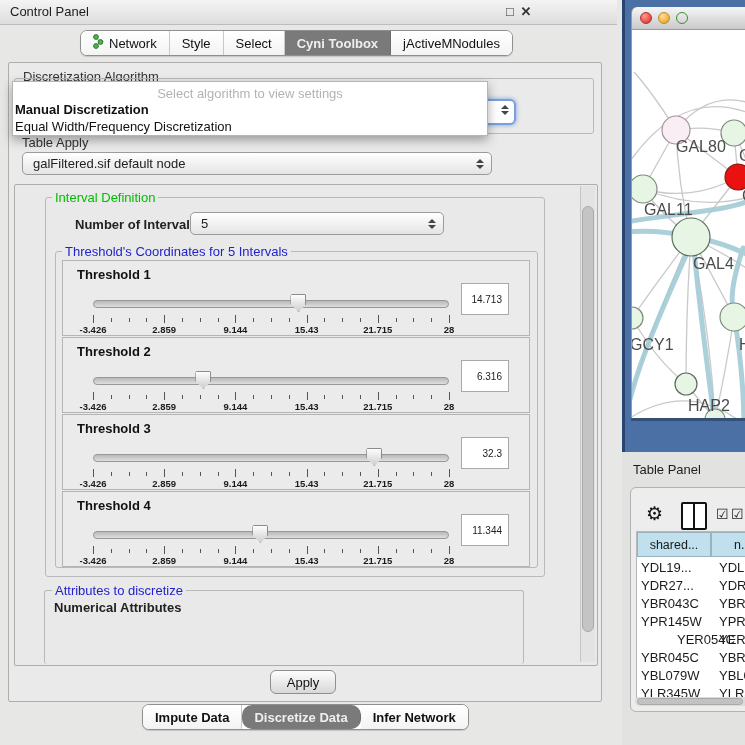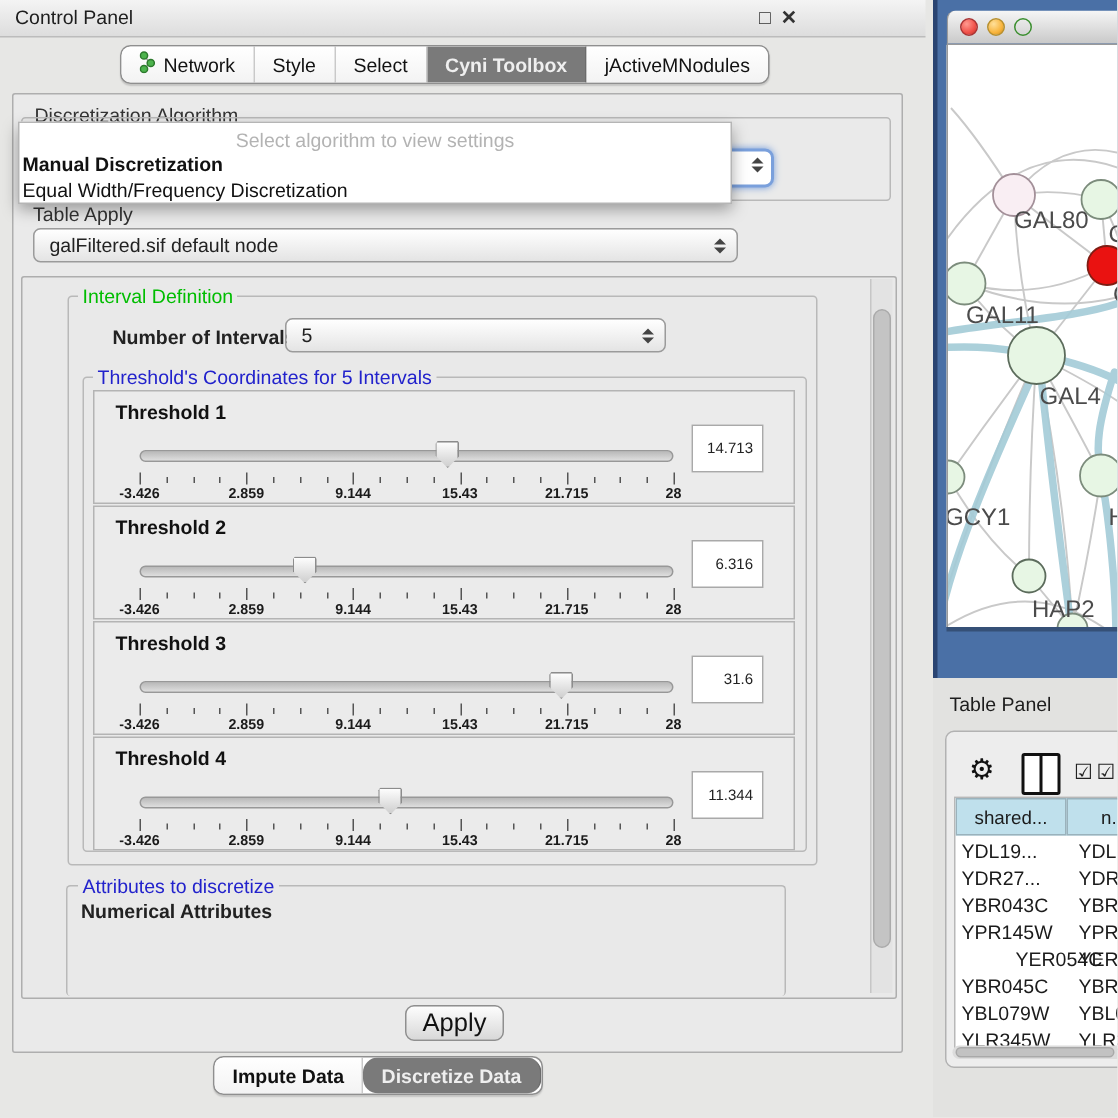--- a/index.html
+++ b/index.html
@@ -45,21 +45,21 @@
   .tick.major{top:0;height:8px;}
   .ticklabels{position:absolute;left:0;top:9px;width:100%;height:11px;}
   .ticklabel{position:absolute;transform:translateX(-50%);font-size:9.5px;font-weight:bold;color:#1a1a1a;white-space:nowrap;}
   .valuebox{position:absolute;left:398px;top:22px;width:48px;height:32px;background:#fff;border:1px solid #a9a9a9;font-size:10px;display:flex;align-items:center;justify-content:flex-end;padding-right:6px;box-sizing:border-box;}
   
   .listbox{background:#fff;border:1px solid #b8b8b8;overflow:hidden;}
   .listitem{font-size:13px;color:#222;padding:0 0 0 14px;height:15.5px;line-height:15.5px;white-space:nowrap;}
   .vscroll{background:#e3e3e3;border-left:1px solid #c6c6c6;}
   .vthumb{position:absolute;left:1px;right:1px;border-radius:6px;background:#c4c4c4;border:1px solid #ababab;}
   
-  .pushbtn{background:linear-gradient(#fdfdfd,#d8d8d8);border:1px solid #8f8f8f;border-radius:6px;font-size:17px;color:#111;display:flex;align-items:center;justify-content:center;text-align:center;}
+  .pushbtn{background:linear-gradient(#fdfdfd,#d8d8d8);border:1px solid #8f8f8f;border-radius:6px;font-size:13px;color:#111;display:flex;align-items:center;justify-content:center;text-align:center;}
   
   .blueframe{left:622px;top:0;width:123px;height:452px;background:#4a70a6;border-left:3px solid #2a4472;box-sizing:border-box;}
   .macbar{left:631px;top:7px;width:114px;height:23px;background:linear-gradient(#f6f6f6,#c9c9c9);border-bottom:1px solid #999;border-top-left-radius:6px;border-left:1px solid #9a9a9a;box-sizing:border-box;}
   .light{position:absolute;top:5px;width:12px;height:12px;border-radius:50%;box-sizing:border-box;}
   .canvas{left:631px;top:30px;width:114px;height:388px;background:#fff;overflow:hidden;border-left:1px solid #9a9a9a;box-sizing:border-box;}
   .canvshadow{left:631px;top:418px;width:114px;height:3px;background:#253650;opacity:.55;}
   .tp-bg{left:622px;top:452px;width:123px;height:293px;background:#e2e2e0;}
   .tp-title{position:absolute;left:11px;top:10px;font-size:13px;color:#1d1d1d;}
   .tp-panel{left:630px;top:487px;width:120px;height:225px;background:#ededed;border:1px solid #b2b2b2;border-top-left-radius:6px;border-bottom-left-radius:6px;box-sizing:border-box;}
   .gear{font-size:19px;color:#111;line-height:19px;}
@@ -278,21 +278,21 @@
         <div class="ticklabels">
           <b class="ticklabel" style="left: 0%;">-3.426</b>
           <b class="ticklabel" style="left: 20%;">2.859</b>
           <b class="ticklabel" style="left: 40%;">9.144</b>
           <b class="ticklabel" style="left: 60%;">15.43</b>
           <b class="ticklabel" style="left: 80%;">21.715</b>
           <b class="ticklabel" style="left: 100%;">28</b>
         </div>
       </div>
     <div class="valuebox">
-        <span>31.6</span>
+        <span>32.3</span>
       </div>
   </div>
   <div class="throw" style="top:491px;">
     <div class="tlabel">Threshold 4</div>
     <div class="sliderzone">
         <div class="track"></div>
         <div class="thumb" style="left: 159.318px;"></div>
       </div>
     <div class="scale">
         <div class="ticks">
@@ -334,20 +334,21 @@
 
   <div class="abs group" style="left:44px;top:590px;width:478px;height:73px;border-bottom:none;"></div>
   <div class="abs grouptitle blue" style="left:52px;top:584px;background:#e9e9e9;">Attributes to discretize</div>
   <div class="abs bold" style="left:54px;top:600px;font-size:13px;">Numerical Attributes</div>
 
   <div class="abs pushbtn" style="left:270px;top:670px;width:64px;height:22px;">Apply</div>
 
   <div class="abs seggroup" style="left:142px;top:704px;">
     <div class="seg" style="font-weight:bold;">Impute Data</div>
     <div class="seg dark" style="font-weight:bold;border-radius:10px;">Discretize Data</div>
+    <div class="seg" style="font-weight:bold;">Infer Network</div>
   </div>
 
   <div class="abs blueframe"></div>
   <div class="abs macbar">
     <span class="light" style="left:8px;background:radial-gradient(circle at 35% 30%,#ff9a90,#f05048 60%,#b83228);border:1px solid #a33;"></span>
     <span class="light" style="left:26px;background:radial-gradient(circle at 35% 30%,#ffe09a,#f8b43c 60%,#c88a1e);border:1px solid #b8902e;"></span>
     <span class="light" style="left:44px;background:radial-gradient(circle at 35% 30%,#b8f0a0,#52c342 60%,#2f8f26;);border:1px solid #3c8f30;"></span>
   </div>
   <div class="abs canvas">
     <svg width="114" height="388" viewBox="0 0 114 388">

